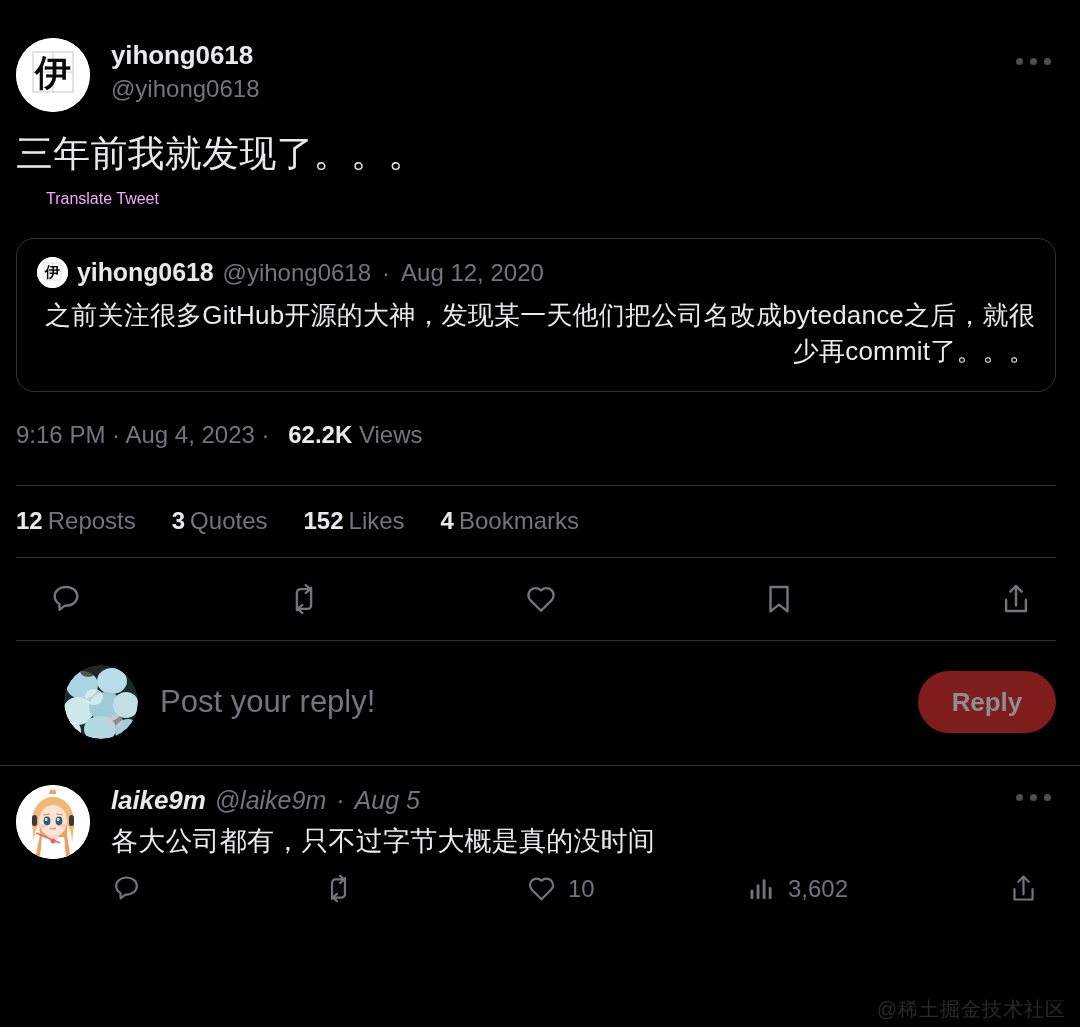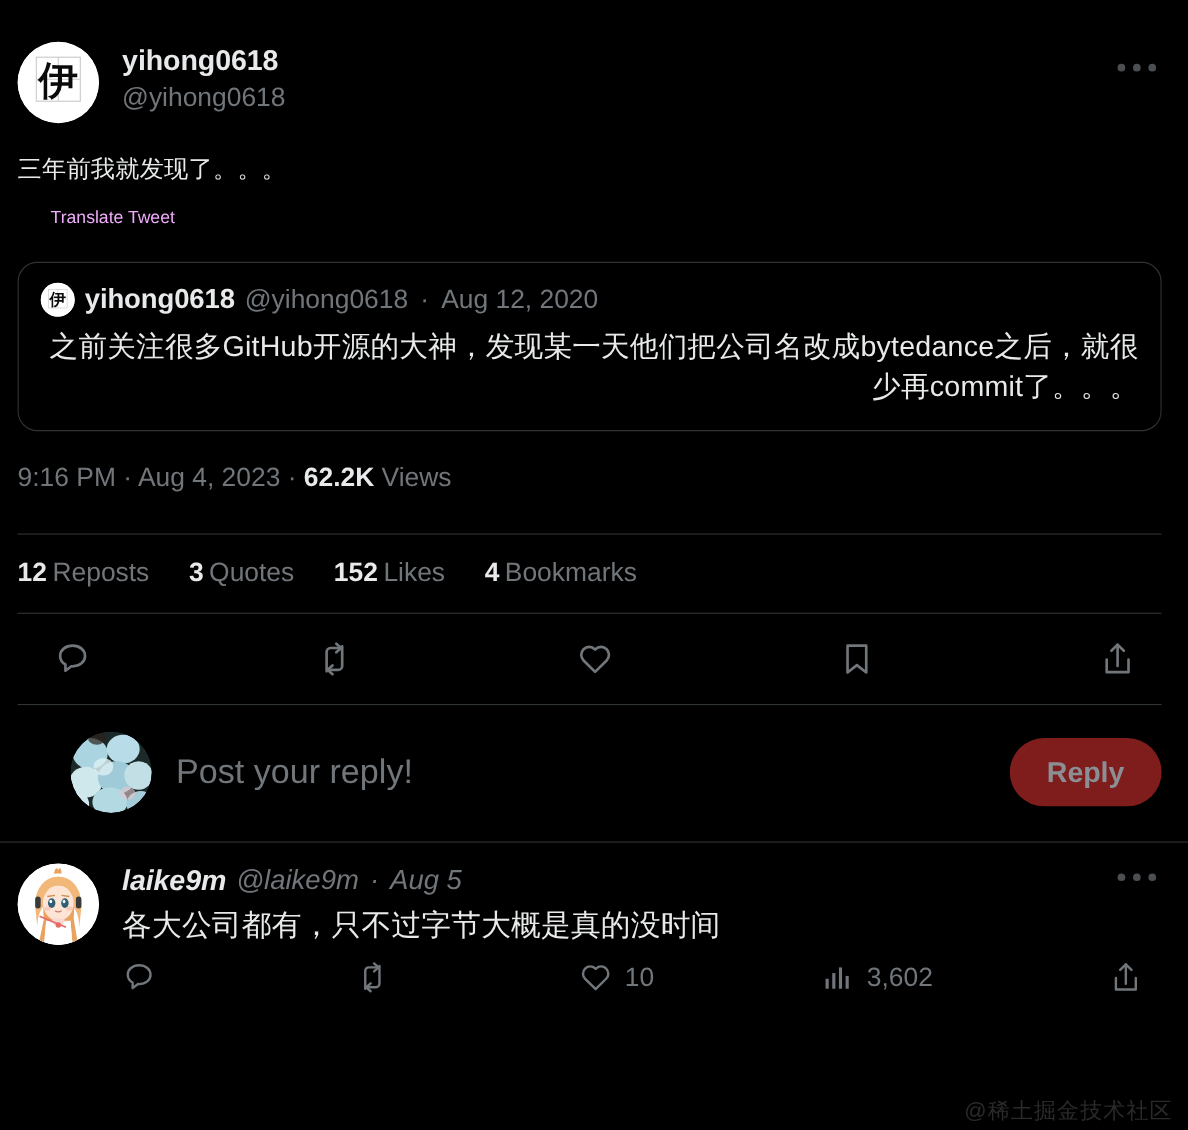--- a/index.html
+++ b/index.html
@@ -58,21 +58,21 @@
     gap: 7px;
   }
   .more-dots i {
     width: 7px; height: 7px; border-radius: 50%;
     background: #4b4f52; display: block;
   }
 
   
   .tweet-text {
     color: #e7e9ea;
-    font-size: 22px;
+    font-size: 37px;
     line-height: 40px;
     padding: 22px 24px 0 16px;
     letter-spacing: 0.2px;
   }
   .translate-link {
     color: #f0abfc;
     font-size: 16px;
     line-height: 27px;
     padding: 11px 16px 0 16px;
     display: inline-block;
@@ -121,21 +121,21 @@
     text-align: right;
   }
 
   
   .timestamp {
     padding: 28px 24px 0 16px;
     color: #71767b;
     font-size: 24px;
     line-height: 30px;
   }
-  .timestamp b { color: #e7e9ea; font-weight: bold; }
+  .timestamp b { color: #e7e9ea; font-weight: bold; margin-left: 12px; }
 
   
   .divider {
     height: 1px;
     background: #2f3336;
     margin: 0 24px 0 16px;
   }
   .divider.full { margin: 0; }
 
   

